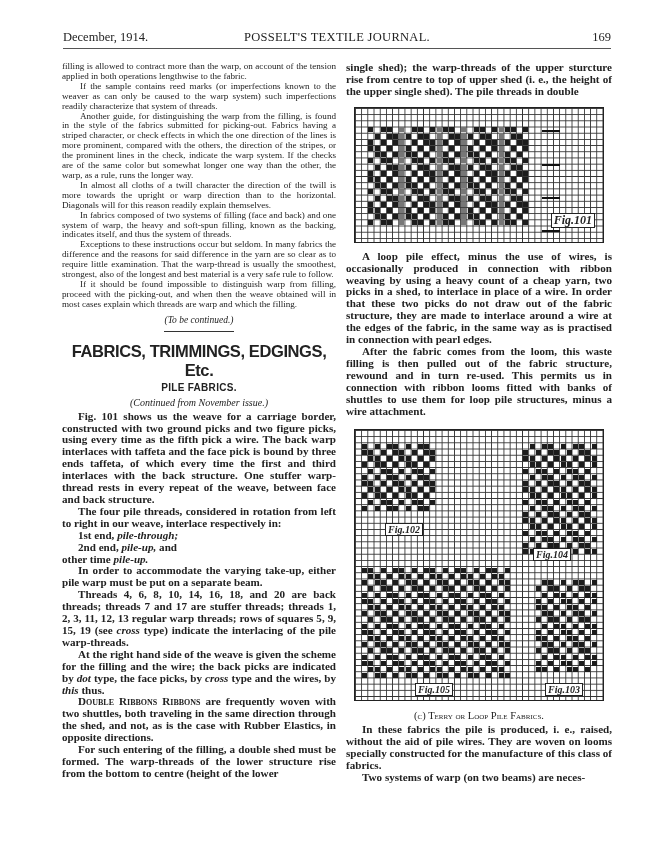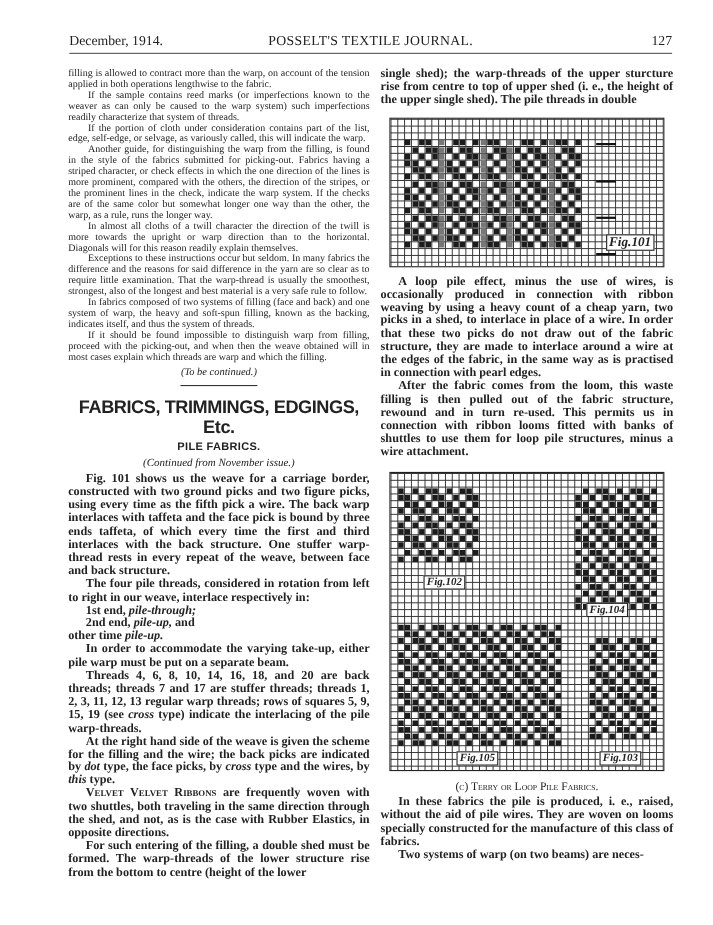--- a/index.html
+++ b/index.html
@@ -40,49 +40,48 @@
   .cell.dot { background:#777; }
   .dash { position:absolute; height:2px; background:#111; }
   .caption { text-align:center; font-size:10.5px; margin:9px 0 3px 0; }
 </style>
 </head>
 <body>
 
 <div class="header">
   <span class="date">December, 1914.</span>
   <span class="jtitle">POSSELT'S TEXTILE JOURNAL.</span>
-  <span class="pnum">127</span>
+  <span class="pnum">169</span>
 </div>
 
 <div class="col left">
   <div class="small">
     <p class="first">filling is allowed to contract more than the warp, on account of the tension applied in both operations lengthwise to the fabric.</p>
     <p>If the sample contains reed marks (or imperfections known to the weaver as can only be caused to the warp system) such imperfections readily characterize that system of threads.</p>
-    <p>If the portion of cloth under consideration contains part of the list, edge, self-edge, or selvage, as variously called, this will indicate the warp.</p>
     <p>Another guide, for distinguishing the warp from the filling, is found in the style of the fabrics submitted for picking-out. Fabrics having a striped character, or check effects in which the one direction of the lines is more prominent, compared with the others, the direction of the stripes, or the prominent lines in the check, indicate the warp system. If the checks are of the same color but somewhat longer one way than the other, the warp, as a rule, runs the longer way.</p>
     <p>In almost all cloths of a twill character the direction of the twill is more towards the upright or warp direction than to the horizontal. Diagonals will for this reason readily explain themselves.</p>
+    <p>In fabrics composed of two systems of filling (face and back) and one system of warp, the heavy and soft-spun filling, known as the backing, indicates itself, and thus the system of threads.</p>
     <p>Exceptions to these instructions occur but seldom. In many fabrics the difference and the reasons for said difference in the yarn are so clear as to require little examination. That the warp-thread is usually the smoothest, strongest, also of the longest and best material is a very safe rule to follow.</p>
-    <p>In fabrics composed of two systems of filling (face and back) and one system of warp, the heavy and soft-spun filling, known as the backing, indicates itself, and thus the system of threads.</p>
     <p>If it should be found impossible to distinguish warp from filling, proceed with the picking-out, and when then the weave obtained will in most cases explain which threads are warp and which the filling.</p>
   </div>
   <div class="cont">(To be continued.)</div>
   <div class="rule"></div>
   <div class="section-title">FABRICS, TRIMMINGS, EDGINGS, Etc.</div>
   <div class="sub-title">PILE FABRICS.</div>
   <div class="cont2">(Continued from November issue.)</div>
   <div class="big">
     <p>Fig. 101 shows us the weave for a carriage border, constructed with two ground picks and two figure picks, using every time as the fifth pick a wire. The back warp interlaces with taffeta and the face pick is bound by three ends taffeta, of which every time the first and third interlaces with the back structure. One stuffer warp-thread rests in every repeat of the weave, between face and back structure.</p>
     <p>The four pile threads, considered in rotation from left to right in our weave, interlace respectively in:</p>
     <p class="list-line"><span>1st end, </span><i>pile-through;</i><span></span></p>
     <p class="list-line"><span>2nd end, </span><i>pile-up,</i><span> and</span></p>
     <p class="first"><span>other time </span><i>pile-up.</i></p>
     <p>In order to accommodate the varying take-up, either pile warp must be put on a separate beam.</p>
     <p><span>Threads 4, 6, 8, 10, 14, 16, 18, and 20 are back threads; threads 7 and 17 are stuffer threads; threads 1, 2, 3, 11, 12, 13 regular warp threads; rows of squares 5, 9, 15, 19 (see </span><i>cross</i><span> type) indicate the interlacing of the pile warp-threads.</span></p>
-    <p><span>At the right hand side of the weave is given the scheme for the filling and the wire; the back picks are indicated by </span><i>dot</i><span> type, the face picks, by </span><i>cross</i><span> type and the wires, by </span><i>this</i><span> type.</span></p>
-    <p><span class="sc">Velvet Velvet Ribbons</span><span> are frequently woven with two shuttles, both traveling in the same direction through the shed, and not, as is the case with Rubber Elastics, in opposite directions.</span></p>
+    <p><span>At the right hand side of the weave is given the scheme for the filling and the wire; the back picks are indicated by </span><i>dot</i><span> type, the face picks, by </span><i>cross</i><span> type and the wires, by </span><i>this</i><span> thus.</span></p>
+    <p><span class="sc">Double Ribbons Ribbons</span><span> are frequently woven with two shuttles, both traveling in the same direction through the shed, and not, as is the case with Rubber Elastics, in opposite directions.</span></p>
     <p>For such entering of the filling, a double shed must be formed. The warp-threads of the lower structure rise from the bottom to centre (height of the lower</p>
   </div>
 </div>
 
 <div class="col right big">
   <p class="first">single shed); the warp-threads of the upper sturcture rise from centre to top of upper shed (i. e., the height of the upper single shed). The pile threads in double</p>
 
   <div class="fig" id="fig101" style="width:248px;height:134px;margin-top:9px;margin-bottom:8px;">
     <div class="cells" id="fig101-cells">
         <div class="cell" style="left: 13.4px; top: 19.6px;"></div>

